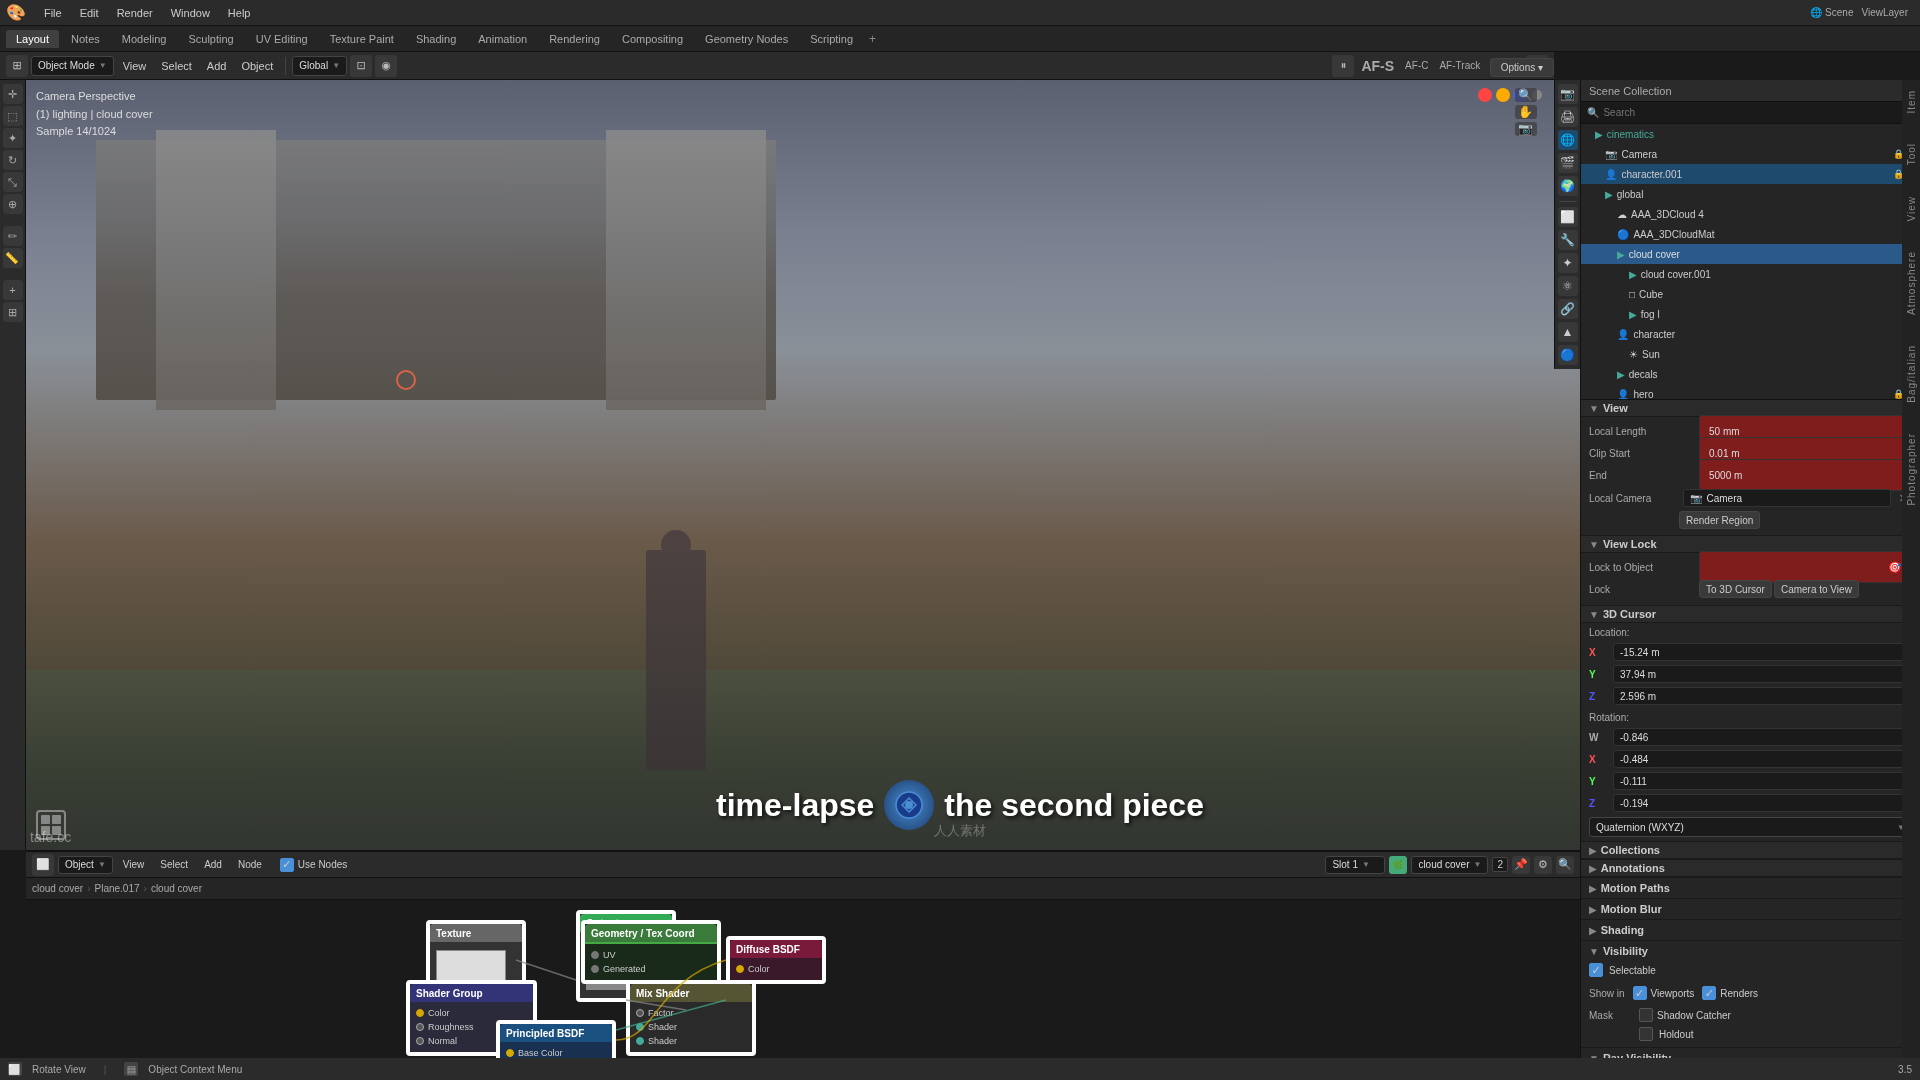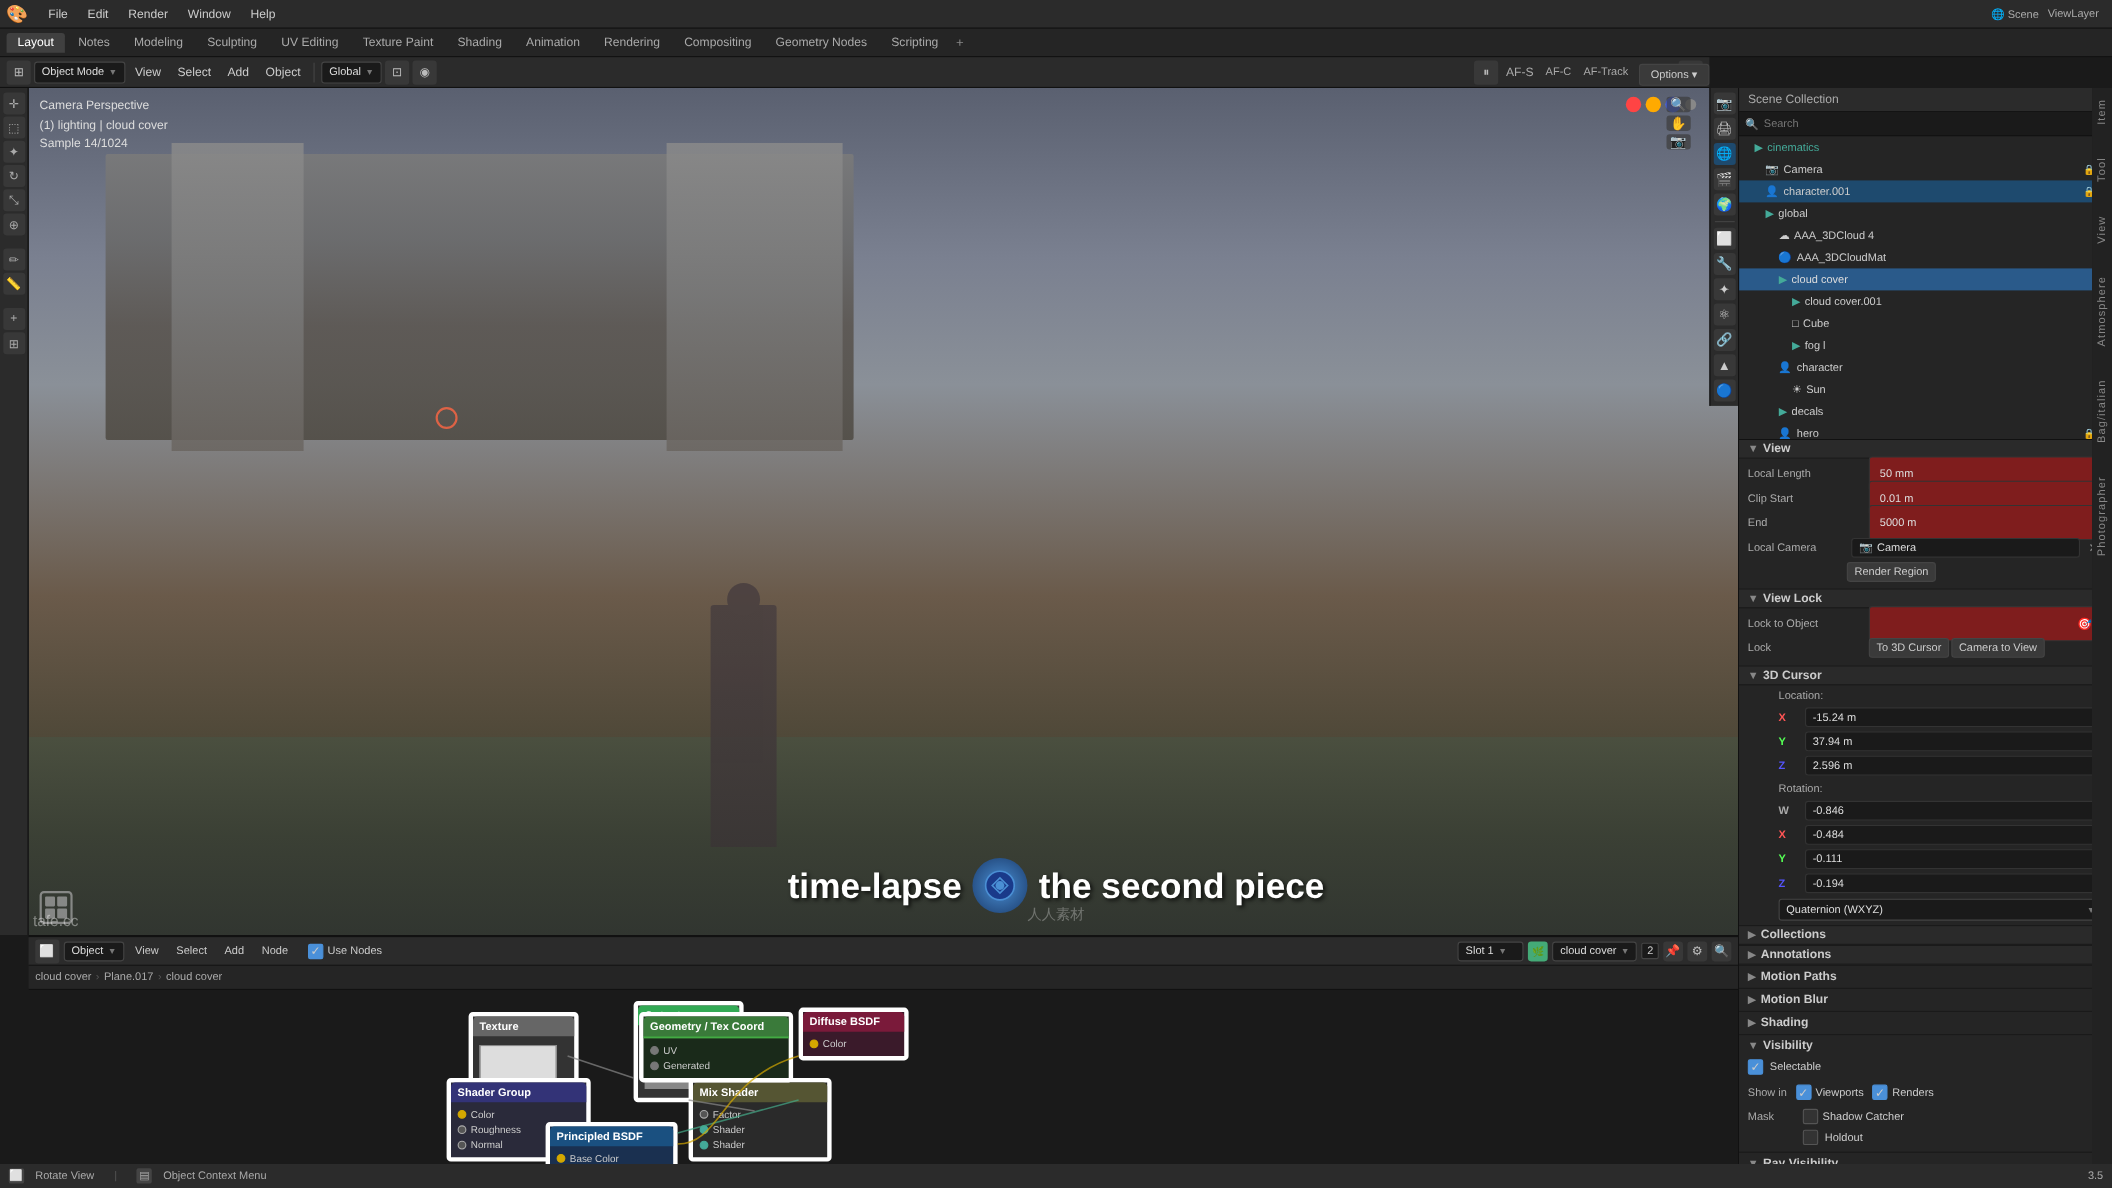--- a/index.html
+++ b/index.html
@@ -555,21 +555,21 @@
   <span class="menu-item" style="padding:2px 6px;">Object</span>
   <div class="separator"></div>
   <div class="dropdown">
     <span>Global</span>
     <span class="arrow">▼</span>
   </div>
   <div class="toolbar-icon">⊡</div>
   <div class="toolbar-icon">◉</div>
   <span style="flex:1;"></span>
   <div class="toolbar-icon">⏸</div>
-  <span style="font-size:11px;color:#aaa;padding:0 4px;">AF-S</span>
+  <span style="font-size:14px;color:#aaa;padding:0 4px;font-weight:bold;">AF-S</span>
   <span style="font-size:10px;color:#aaa;padding:0 4px;">AF-C</span>
   <span style="font-size:10px;color:#aaa;padding:0 4px;">AF-Track</span>
   <span style="font-size:10px;color:#ccc;padding:0 4px;">10.0m</span>
   <div class="toolbar-icon">🔲</div>
 </div>
 
 <div class="left-toolbar" style="top:80px;">
   <div class="left-tool-btn">✛</div>
   <div class="left-tool-btn">⬚</div>
   <div class="left-tool-btn">✦</div>
@@ -763,21 +763,21 @@
         </div>
       </div>
     </div>
 
     <div style="border-bottom:1px solid #1a1a1a;">
       <div class="view-section-header">
         <span class="arrow">▼</span>
         <span style="font-size:11px;font-weight:bold;">3D Cursor</span>
         <span style="margin-left:auto;font-size:10px;color:#666;">≡</span>
       </div>
-      <div style="padding:2px 8px 4px;margin-left:28px;">
+      <div style="padding:2px 8px 4px;">
         <div style="font-size:10px;color:#aaa;padding:2px 0;">Location:</div>
         <div class="xyz-row">
           <span class="axis-label" style="color:#ff5555;">X</span>
           <div class="axis-value" style="display:flex;align-items:center;">-15.24 m</div>
         </div>
         <div class="xyz-row">
           <span class="axis-label" style="color:#55ff55;">Y</span>
           <div class="axis-value" style="display:flex;align-items:center;">37.94 m</div>
         </div>
         <div class="xyz-row">
@@ -1041,21 +1041,21 @@
           <div class="node-socket gray"></div>
           <span>UV</span>
         </div>
         <div class="node-row">
           <div class="node-socket gray"></div>
           <span>Generated</span>
         </div>
       </div>
     </div>
 
-    <div class="node" style="left:700px;top:16px;width:100px;background:#3a1a2a;">
+    <div class="node" style="left:700px;top:36px;width:100px;background:#3a1a2a;">
       <div class="node-header" style="background:#7a1a3a;">Diffuse BSDF</div>
       <div class="node-body">
         <div class="node-row">
           <div class="node-socket yellow"></div>
           <span>Color</span>
         </div>
       </div>
     </div>
 
     <svg style="position:absolute;top:0;left:0;width:100%;height:100%;pointer-events:none;">

